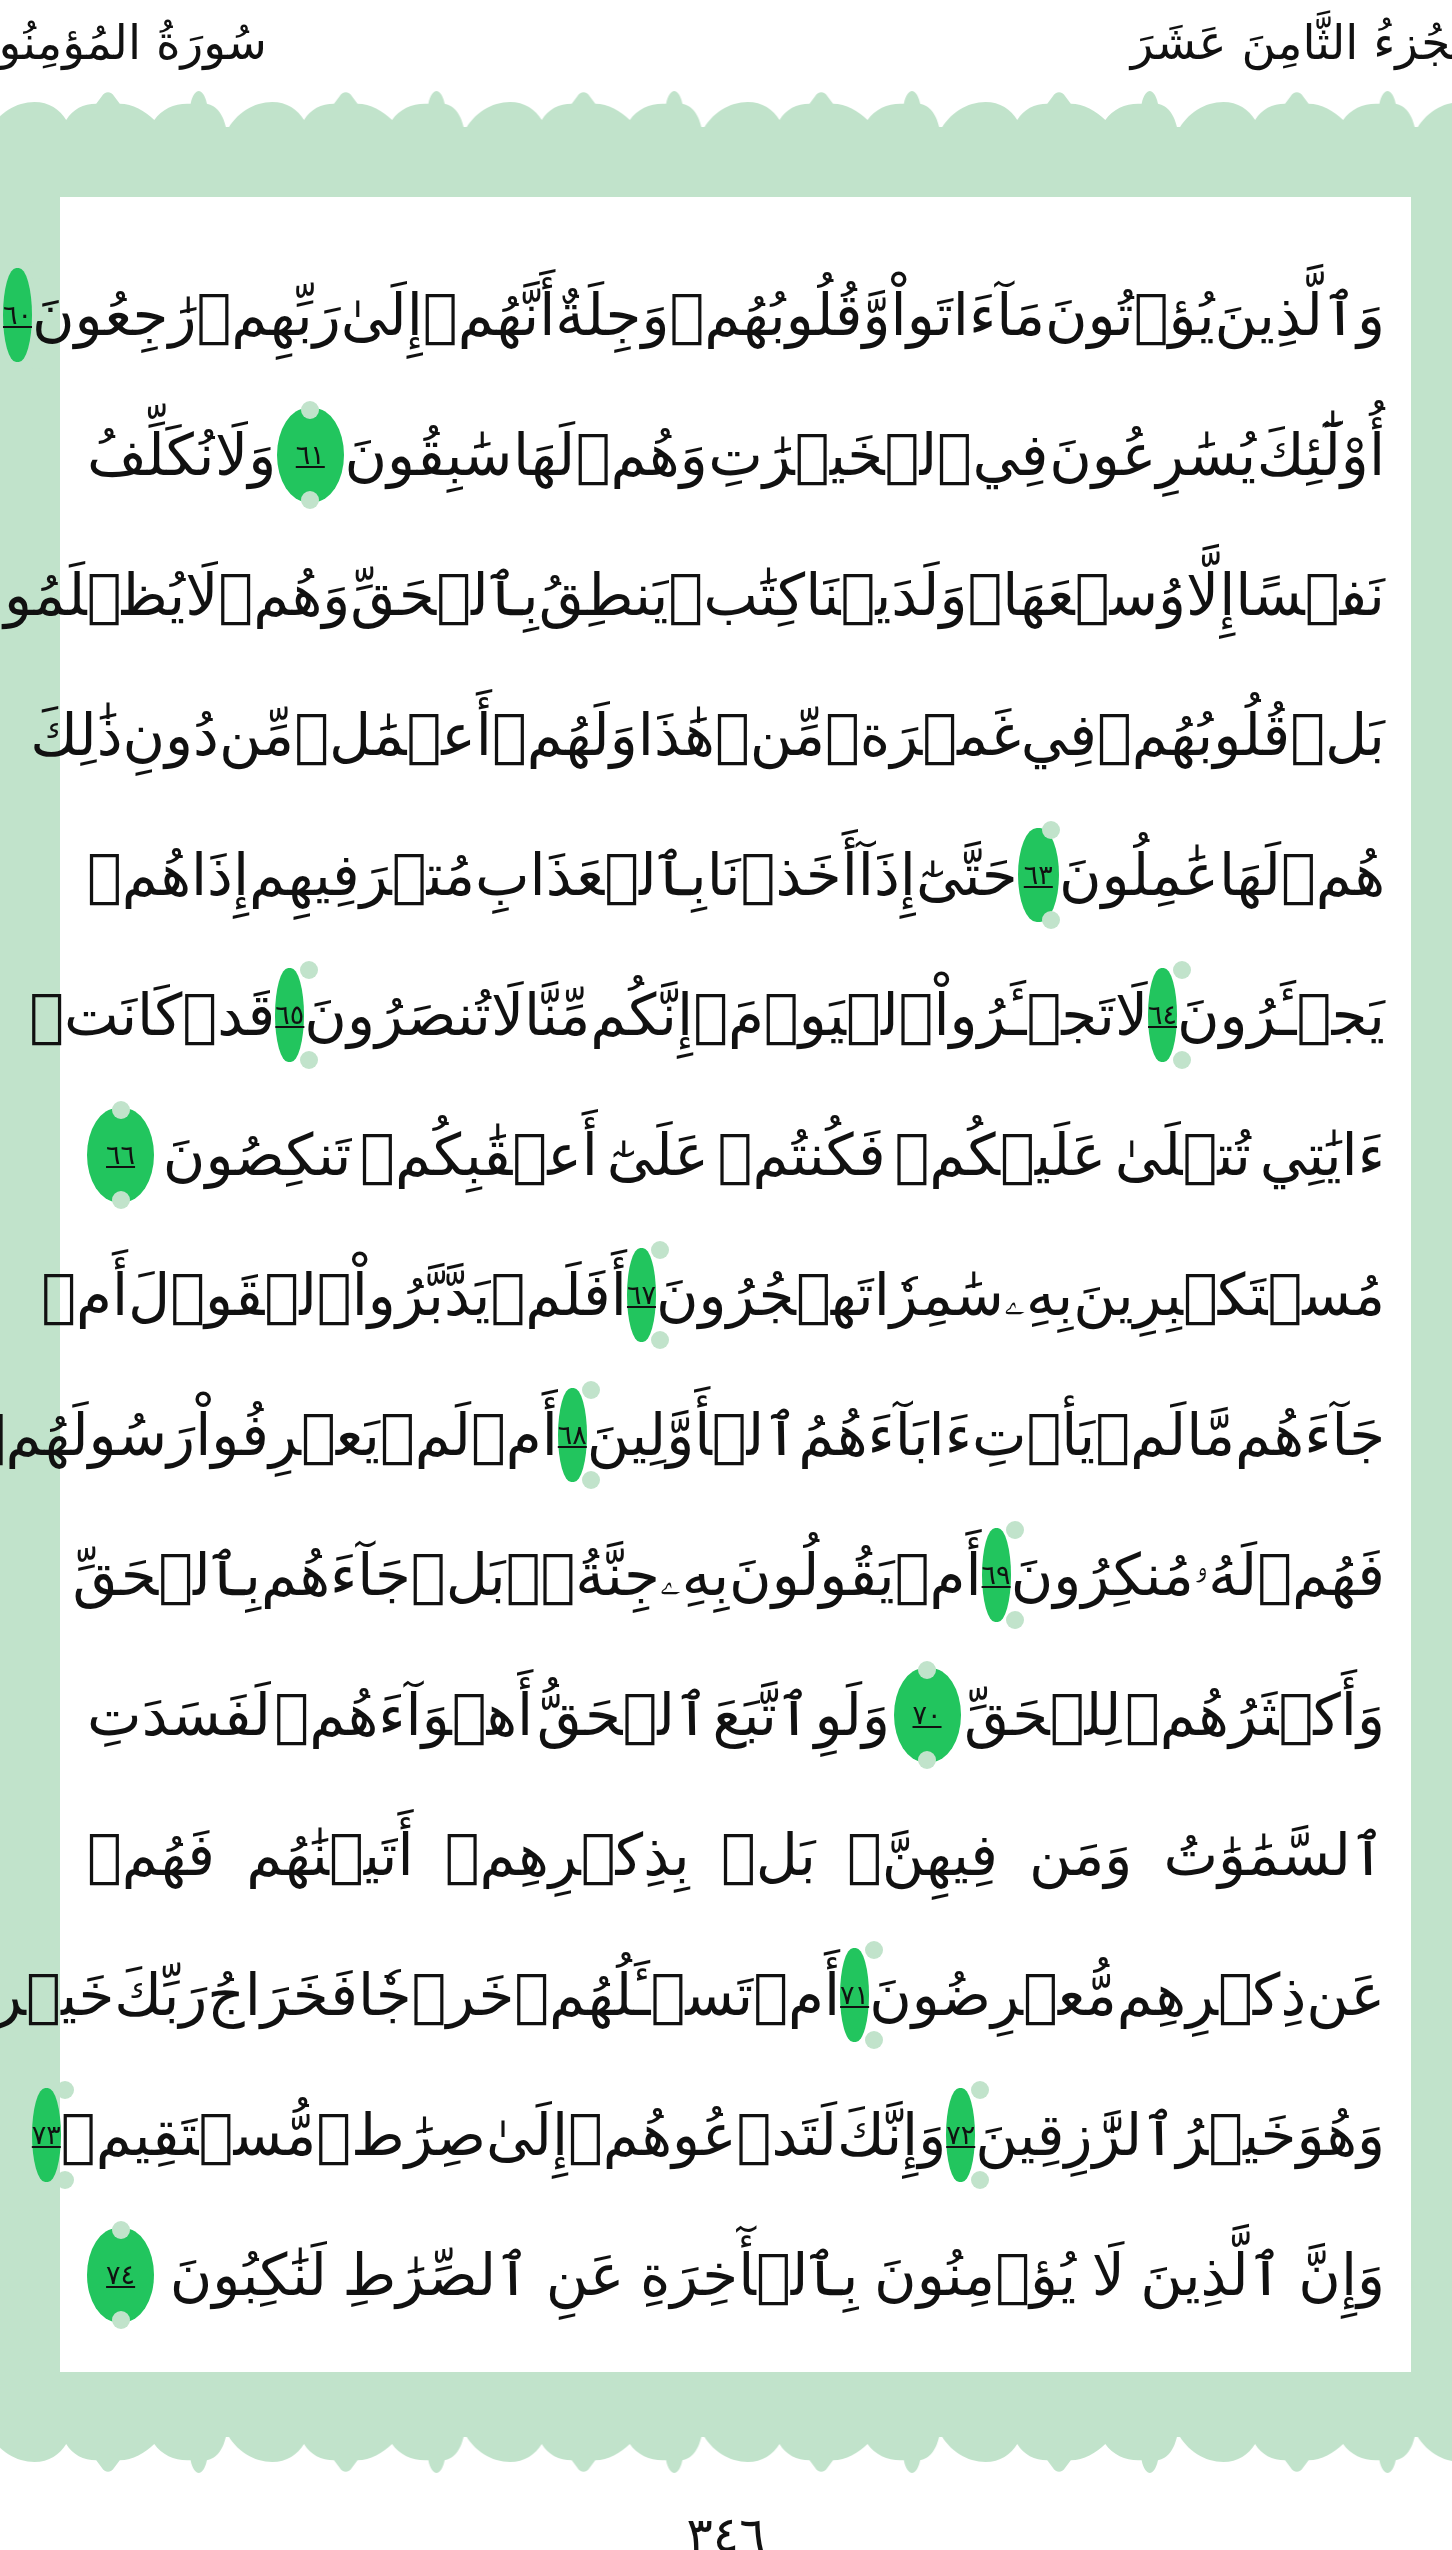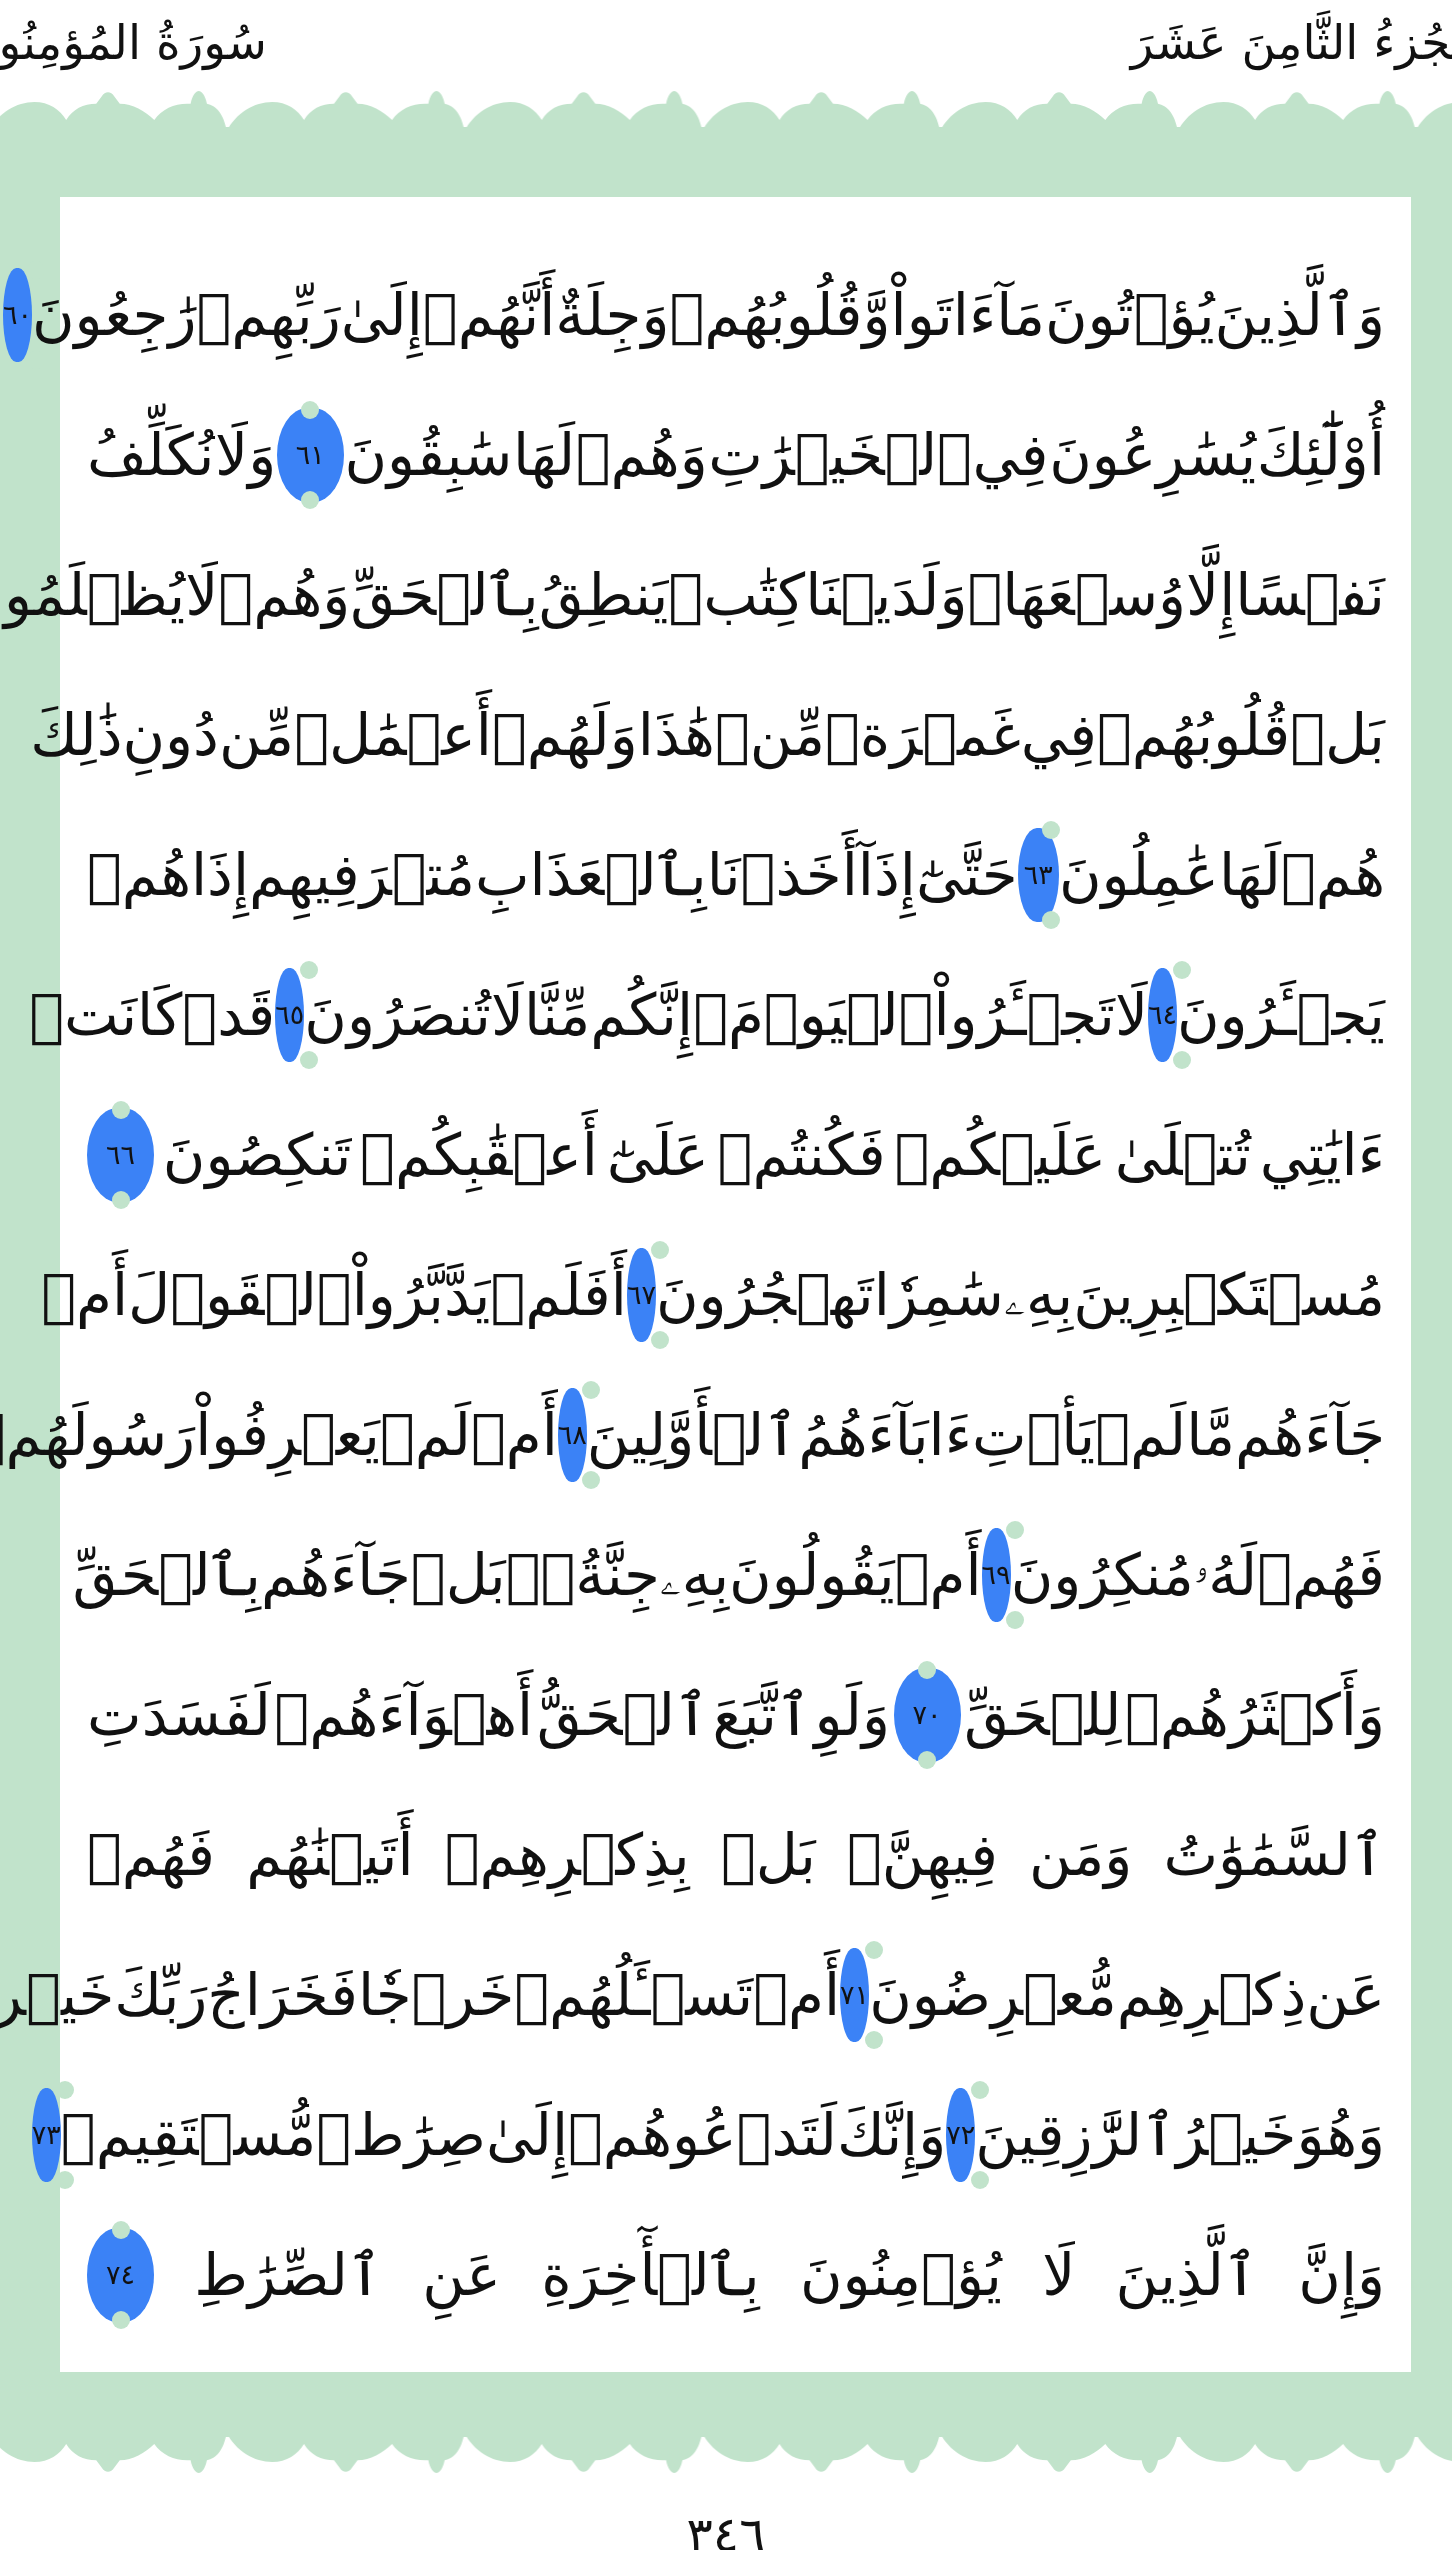--- a/index.html
+++ b/index.html
@@ -13,21 +13,21 @@
     .frame-fill { position: absolute; left: 0; top: 36px; width: 1452px; height: 2310px; background: #c1e3cb; }
     .scallops { position: absolute; left: 0; width: 1452px; height: 40px; }
     .scallops.top { top: 0; }
     .scallops.bottom { bottom: 0; transform: scaleY(-1); }
     .panel { position: absolute; left: 60px; top: 197px; width: 1351px; height: 2175px; background: #ffffff; }
     .lines { position: absolute; left: 87px; top: 245px; width: 1298px; direction: rtl; }
     .line { height: 140px; font-size: 58px; line-height: 140px; white-space: nowrap;
             display: flex; justify-content: space-between; align-items: center; }
     .word { display: inline-block; }
     .ayah { display: inline-flex; align-items: center; justify-content: center; width: 67px; height: 94px;
-            background: #3b82f6; border-radius: 50% / 55%; font-size: 27px; color: #111; position: relative; }
+            background: #22c55e; border-radius: 50% / 55%; font-size: 27px; color: #111; position: relative; text-decoration: underline; }
     .ayah::before { content: ""; position: absolute; top: -7.3px; left: 24.5px; width: 18px; height: 18px;
                     background: #c1e3cb; border-radius: 50%; }
     .ayah::after { content: ""; position: absolute; bottom: -7.3px; left: 24.5px; width: 18px; height: 18px;
                    background: #c1e3cb; border-radius: 50%; }
     .page-number { position: absolute; left: 0; width: 1452px; top: 2509px; text-align: center;
                    font-size: 49px; line-height: 54px; direction: rtl; }
   </style>
 </head>
 <body>
 
@@ -220,18 +220,19 @@
       <span class="ayah">٧٣</span>
     </div>
     <div class="line">
       <span class="word">وَإِنَّ</span>
       <span class="word">ٱلَّذِينَ</span>
       <span class="word">لَا</span>
       <span class="word">يُؤۡمِنُونَ</span>
       <span class="word">بِٱلۡأٓخِرَةِ</span>
       <span class="word">عَنِ</span>
       <span class="word">ٱلصِّرَٰطِ</span>
+      <span class="word">لَنَٰكِبُونَ</span>
       <span class="ayah">٧٤</span>
     </div>
   </div>
 
 <div class="page-number">٣٤٦</div>
 
 
 </body></html>

